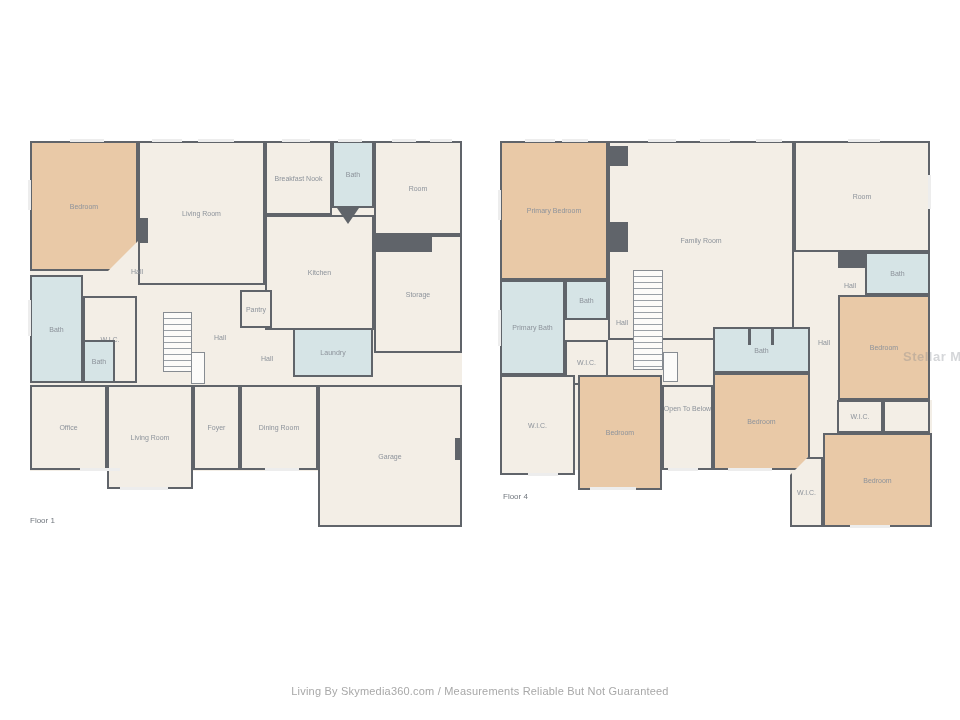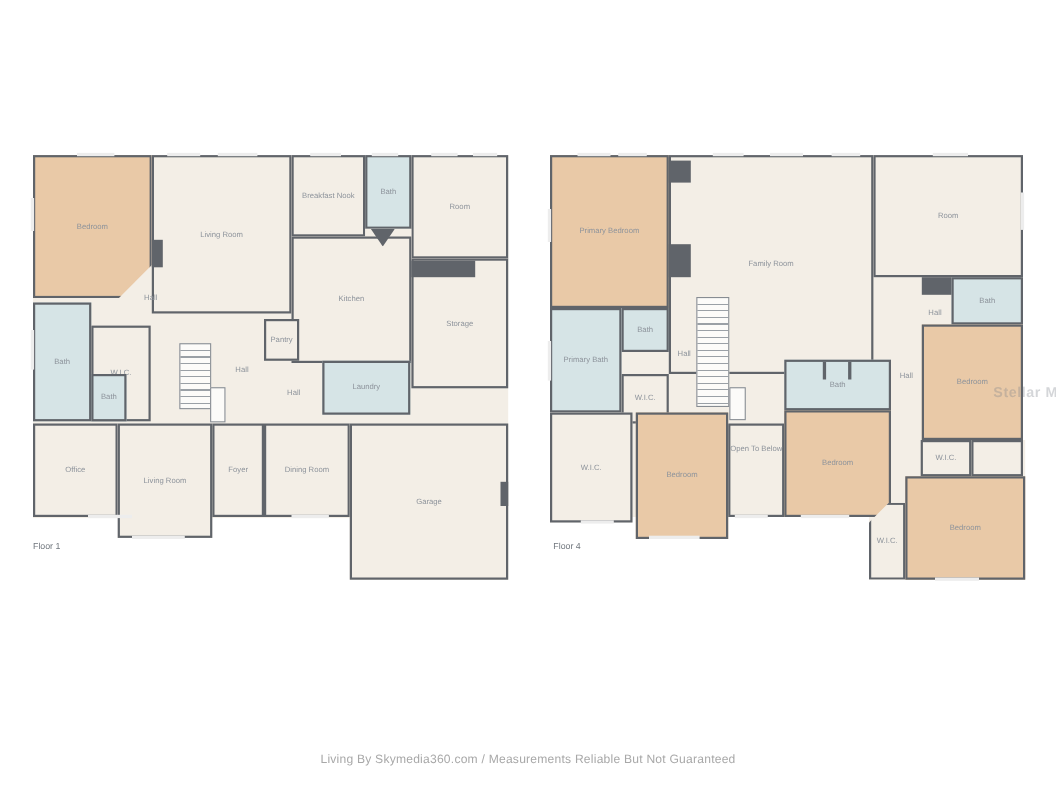--- a/index.html
+++ b/index.html
@@ -103,21 +103,21 @@
     <div class="window-mark" style="left: 392px; top: 139px; width: 24px; height: 3px; background: rgb(237, 237, 237);"></div>
     <div class="window-mark" style="left: 430px; top: 139px; width: 22px; height: 3px; background: rgb(237, 237, 237);"></div>
     <div class="window-mark" style="left: 28px; top: 180px; width: 3px; height: 30px; background: rgb(237, 237, 237);"></div>
     <div class="window-mark" style="left: 28px; top: 300px; width: 3px; height: 36px; background: rgb(237, 237, 237);"></div>
     <div class="window-mark" style="left: 80px; top: 468px; width: 40px; height: 3px; background: rgb(237, 237, 237);"></div>
     <div class="window-mark" style="left: 120px; top: 487px; width: 48px; height: 3px; background: rgb(237, 237, 237);"></div>
     <div class="window-mark" style="left: 265px; top: 468px; width: 34px; height: 3px; background: rgb(237, 237, 237);"></div>
     <span class="hall-label" style="left: 137px; top: 271px; color: rgb(141, 147, 155);">Hall</span>
     <span class="hall-label" style="left: 220px; top: 337px; color: rgb(141, 147, 155);">Hall</span>
     <span class="hall-label" style="left: 267px; top: 358px; color: rgb(141, 147, 155);">Hall</span>
-    <div class="floor-label" style="left: 30px; top: 492px;">Floor 1</div>
+    <div class="floor-label" style="left: 30px; top: 516px;">Floor 1</div>
     <div class="base" style="left: 500px; top: 141px; width: 430px; height: 260px; background: rgb(243, 238, 230);"></div>
     <div class="base" style="left: 500px; top: 400px; width: 310px; height: 70px; background: rgb(243, 238, 230);"></div>
     <div class="base" style="left: 790px; top: 400px; width: 142px; height: 127px; background: rgb(243, 238, 230);"></div>
     <div class="room room--floor" style="left: 608px; top: 141px; width: 186px; height: 199px; background: rgb(243, 238, 230); border-color: rgb(96, 100, 106);">
       <span class="room-label" style="color: rgb(141, 147, 155);">Family Room</span>
     </div>
     <div class="room room--bedroom" style="left: 500px; top: 141px; width: 108px; height: 139px; background: rgb(233, 201, 167); border-color: rgb(96, 100, 106);">
       <span class="room-label" style="color: rgb(141, 147, 155);">Primary Bedroom</span>
     </div>
     <div class="room room--floor" style="left: 794px; top: 141px; width: 136px; height: 111px; background: rgb(243, 238, 230); border-color: rgb(96, 100, 106);">

